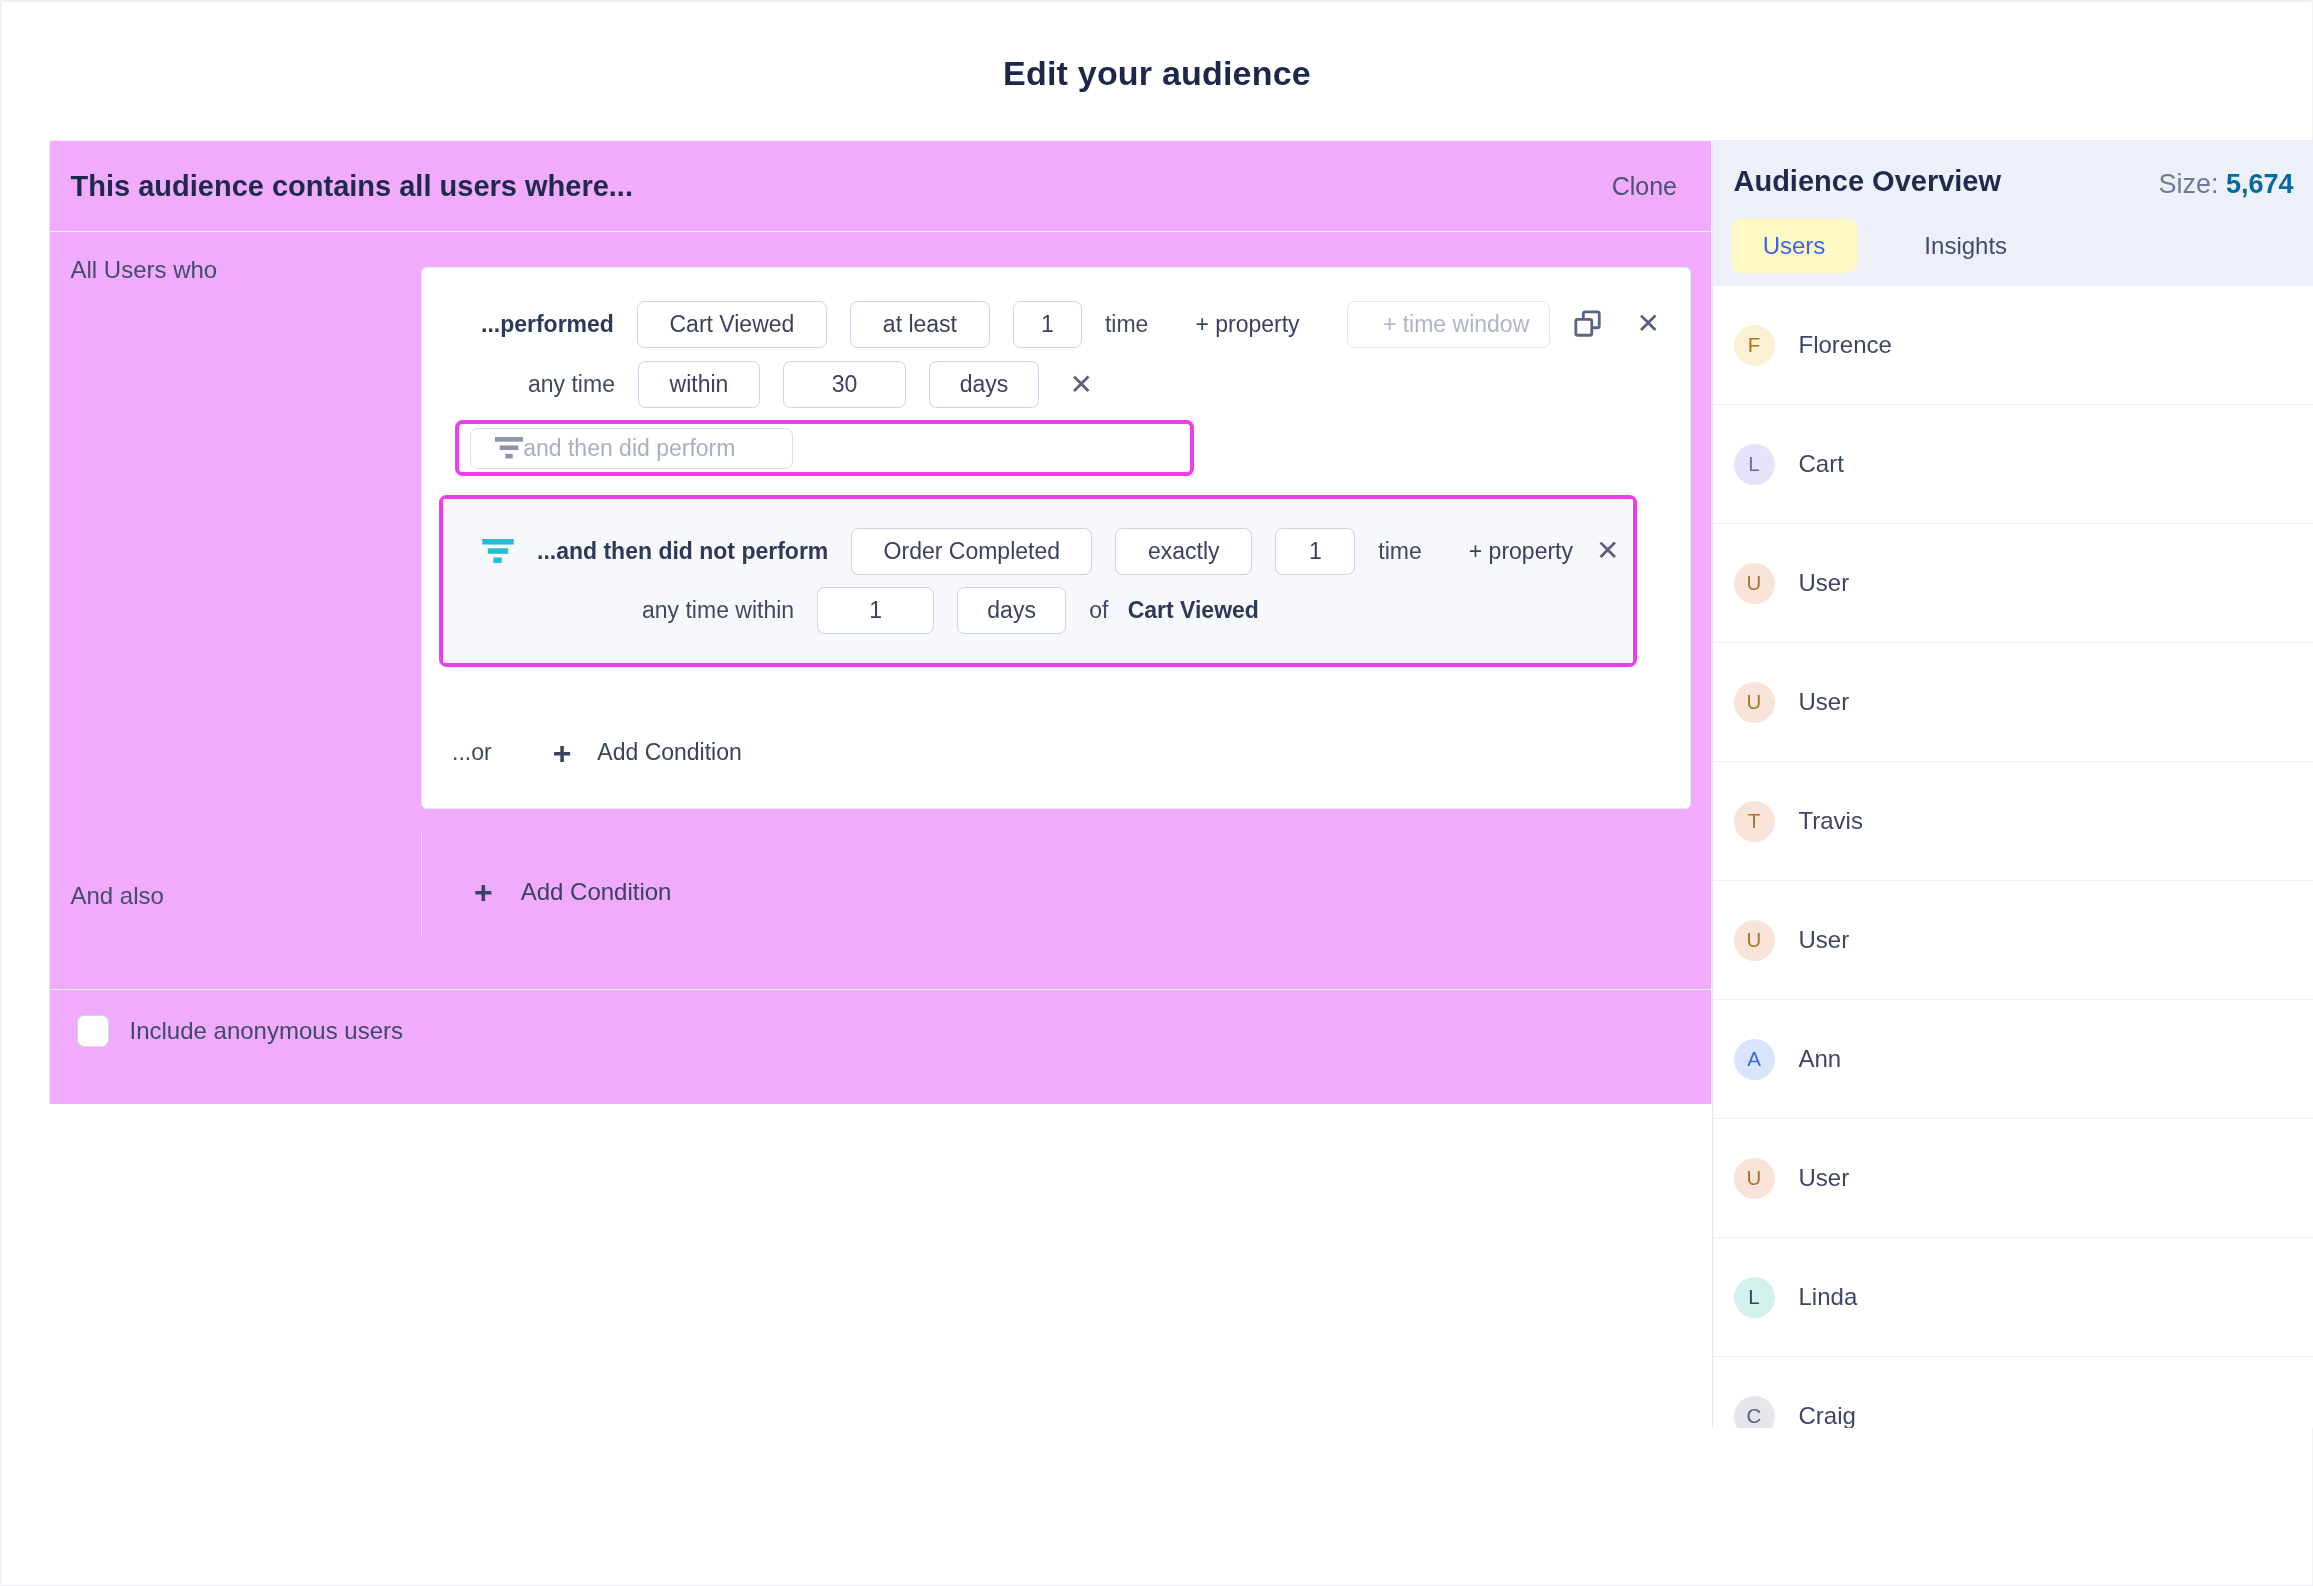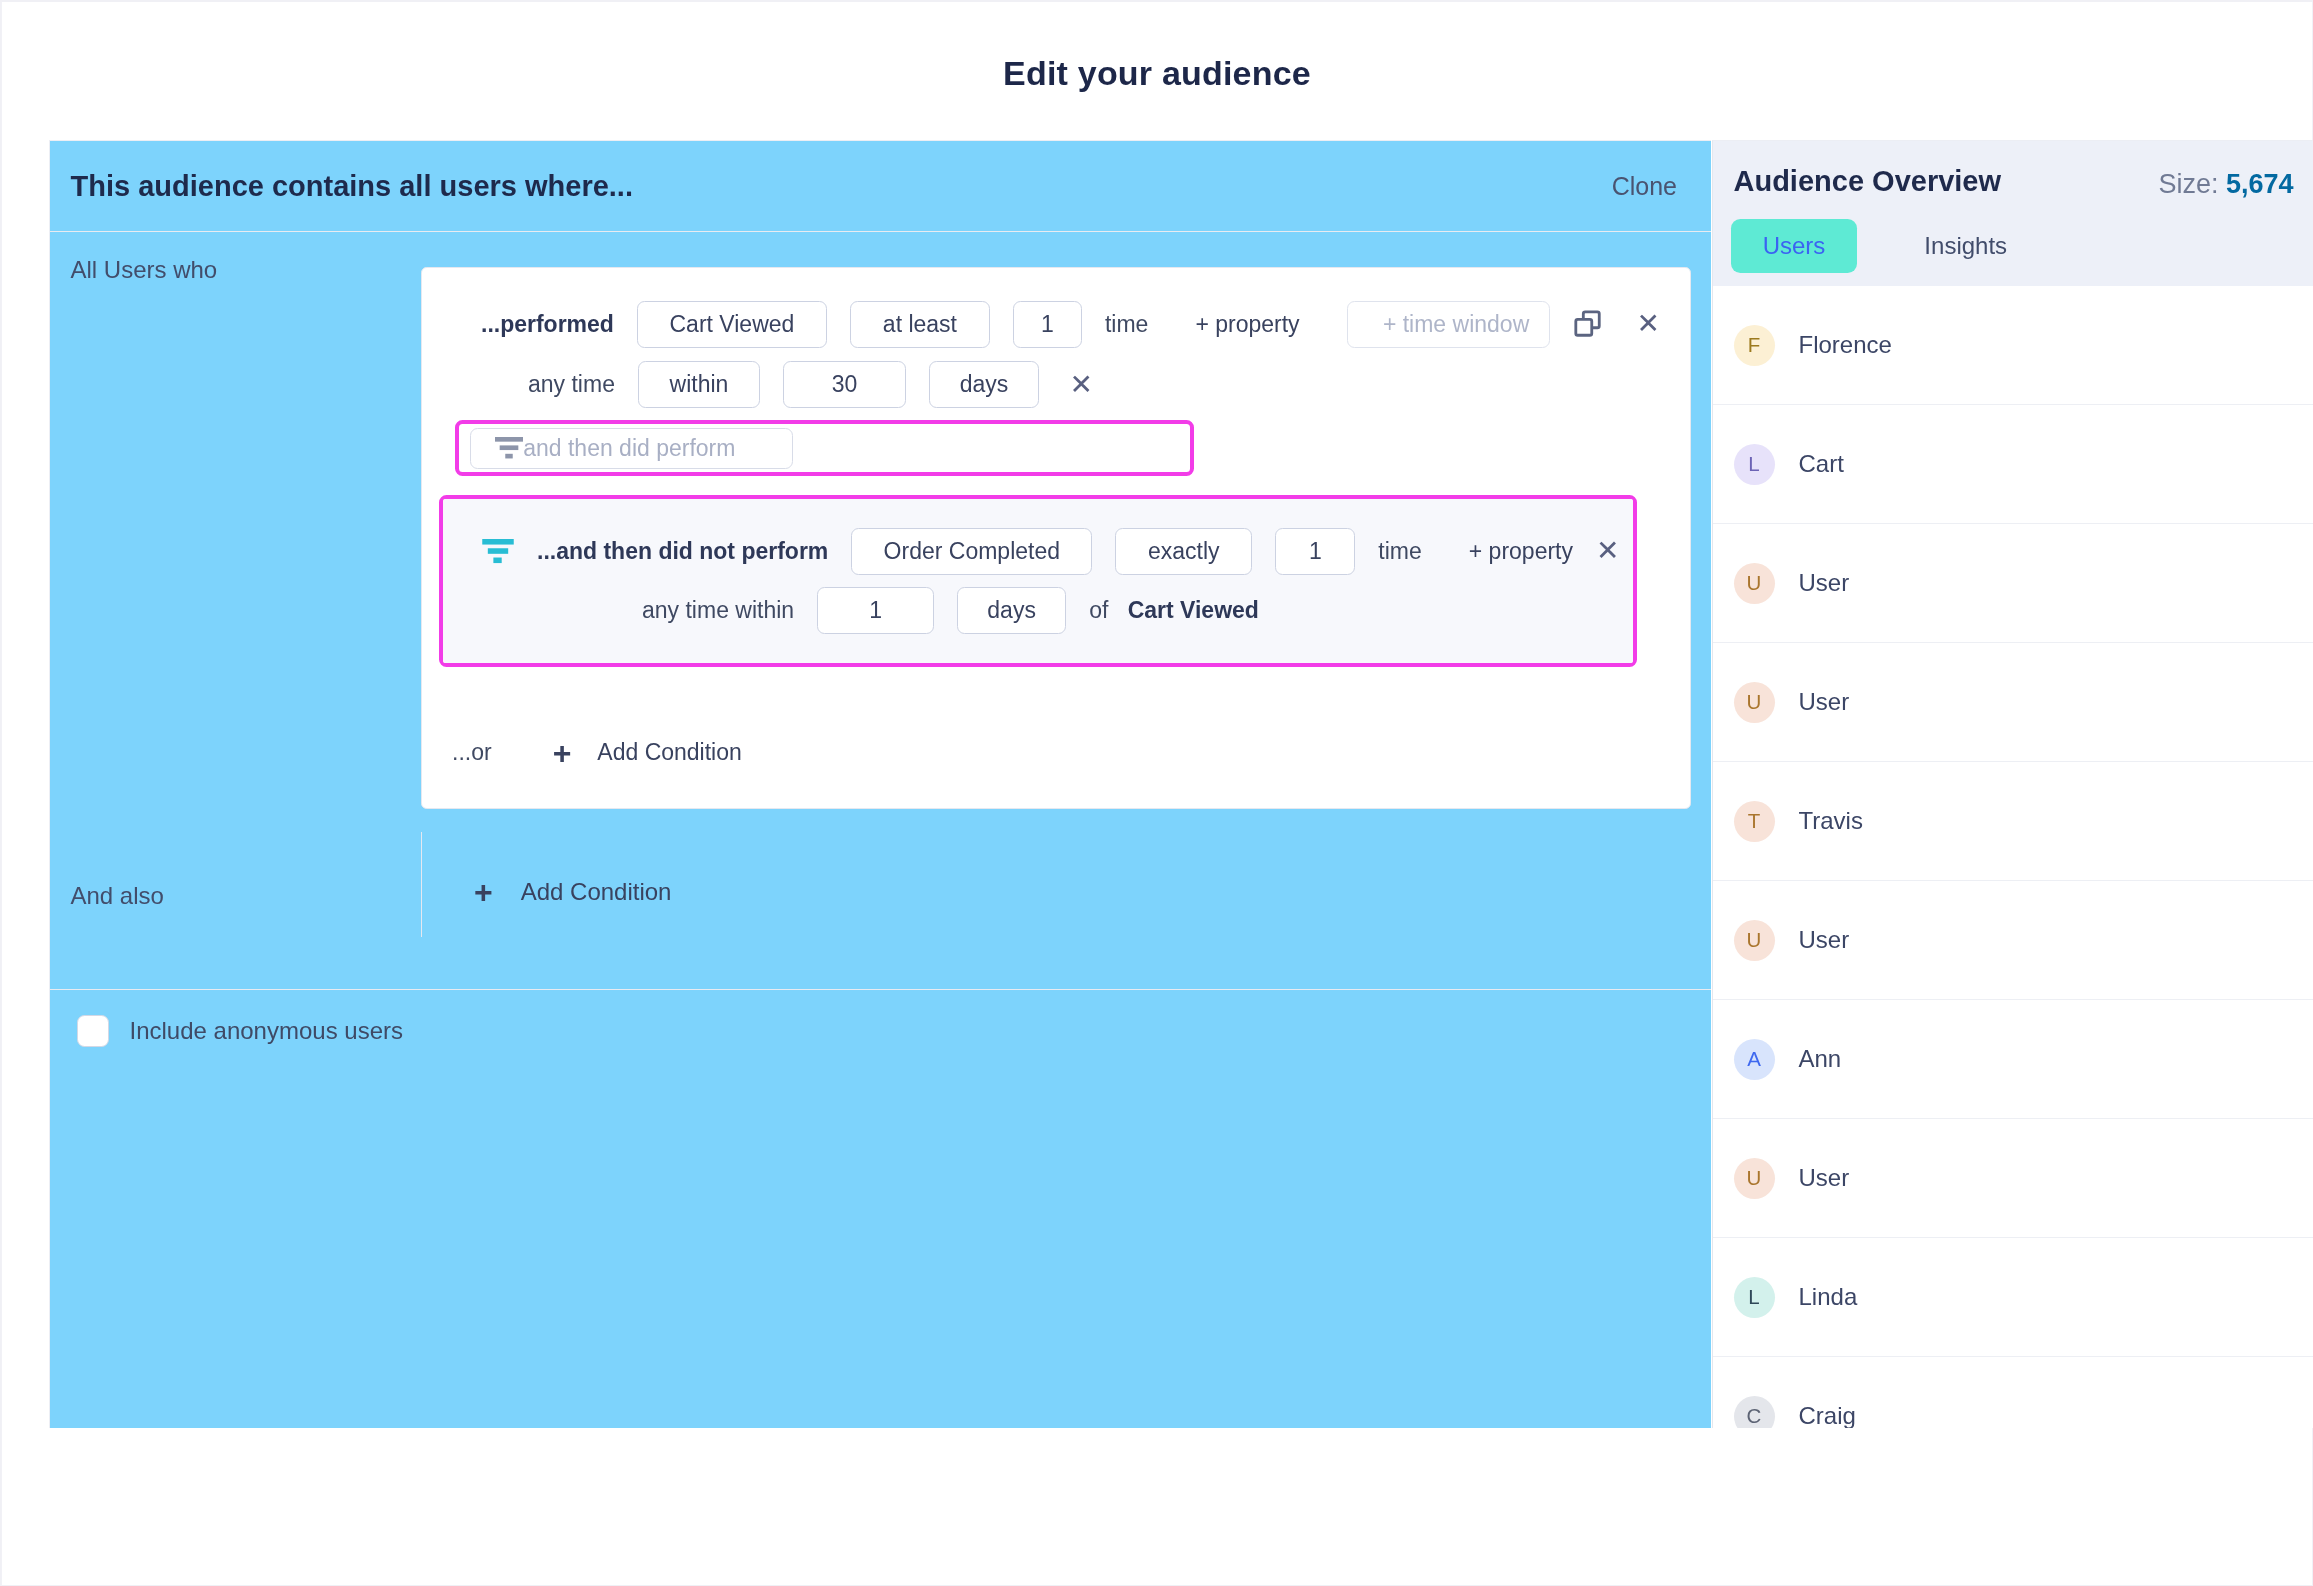--- a/index.html
+++ b/index.html
@@ -6,22 +6,22 @@
   html,body { width:2314px; height:1587px; background:#fff;
     font-family:"Liberation Sans","DejaVu Sans",sans-serif; color:#39425f; }
   .page { position:relative; width:2314px; height:1587px; overflow:hidden;
     box-shadow: inset 0 0 0 1.9px #f0f0f5; }
 
   
   .page-title { position:absolute; top:54px; left:0; right:0; text-align:center;
     font-size:34px; font-weight:700; color:#1d2749; letter-spacing:0.2px; }
 
   
-  .editor { position:absolute; left:49px; top:140px; width:1662px; height:1288px;
-    background:#7dd3fc; border-top:1.9px solid #eceef4; border-left:1.9px solid #eceef4; }
+  .editor { position:absolute; left:49px; top:140px; width:1662px; height:964px;
+    background:#f0abfc; border-top:1.9px solid #eceef4; border-left:1.9px solid #eceef4; }
   .editor-header { position:absolute; left:0; top:0; right:0; height:91px;
     border-bottom:1.9px solid #e9ebf1; display:flex; align-items:center; }
   .editor-title { font-size:29px; font-weight:700; color:#1e2a4c; margin-left:20.5px; }
   .clone-btn { margin-left:auto; margin-right:34px; font-size:25px; color:#4a5370;
     background:none; border:none; cursor:pointer; font-family:inherit; }
   .group-label { position:absolute; left:20.5px; top:115px; font-size:24px; color:#424d6b; }
 
   
   .cond-card { position:absolute; left:371px; top:126px; width:1270px; height:542px;
     background:#fff; border:1.9px solid #e5e8f0; border-radius:5.6px; }
@@ -73,21 +73,21 @@
   
   .overview { position:absolute; left:1712px; top:140px; width:602px; height:1288px;
     border-left:1.9px solid #e4e7ee; border-top:1.9px solid #eceef4; background:#fff; }
   .ov-header { position:absolute; left:0; top:0; right:0; height:145px; background:#edf0f8; }
   .ov-title { position:absolute; left:20.5px; top:24px; font-size:29px; font-weight:700; color:#1f2a4c; }
   .ov-size { position:absolute; right:20.5px; top:28px; font-size:27px; color:#707a94; }
   .ov-size b { color:#0369a1; font-weight:700; margin-left:7.5px; }
   .tabs { position:absolute; left:17.7px; top:78px; display:flex; align-items:center; }
   .tab { height:54px; padding:0 32px; display:flex; align-items:center; font-size:24px;
     border:none; background:none; font-family:inherit; cursor:pointer; color:#414c6b; border-radius:9.3px; }
-  .tab.active { background:#5eead4; color:#3b63f2; }
+  .tab.active { background:#fef9c3; color:#3b63f2; }
   .tab.inactive { margin-left:35px; }
   .user-list { position:absolute; left:0; right:0; top:145px; bottom:0; overflow:hidden; background:#fff; }
   .user-row { height:119px; display:flex; align-items:center; gap:24px; padding-left:20.5px;
     border-bottom:1.9px solid #edeff4; cursor:pointer; }
   .avatar { width:41px; height:41px; border-radius:50%; display:flex; align-items:center;
     justify-content:center; font-size:20.5px; flex:0 0 41px; }
   .uname { font-size:24px; color:#3c4666; }
 
   
   .footer { position:absolute; left:33px; top:1428px; width:2281px; height:151px;

